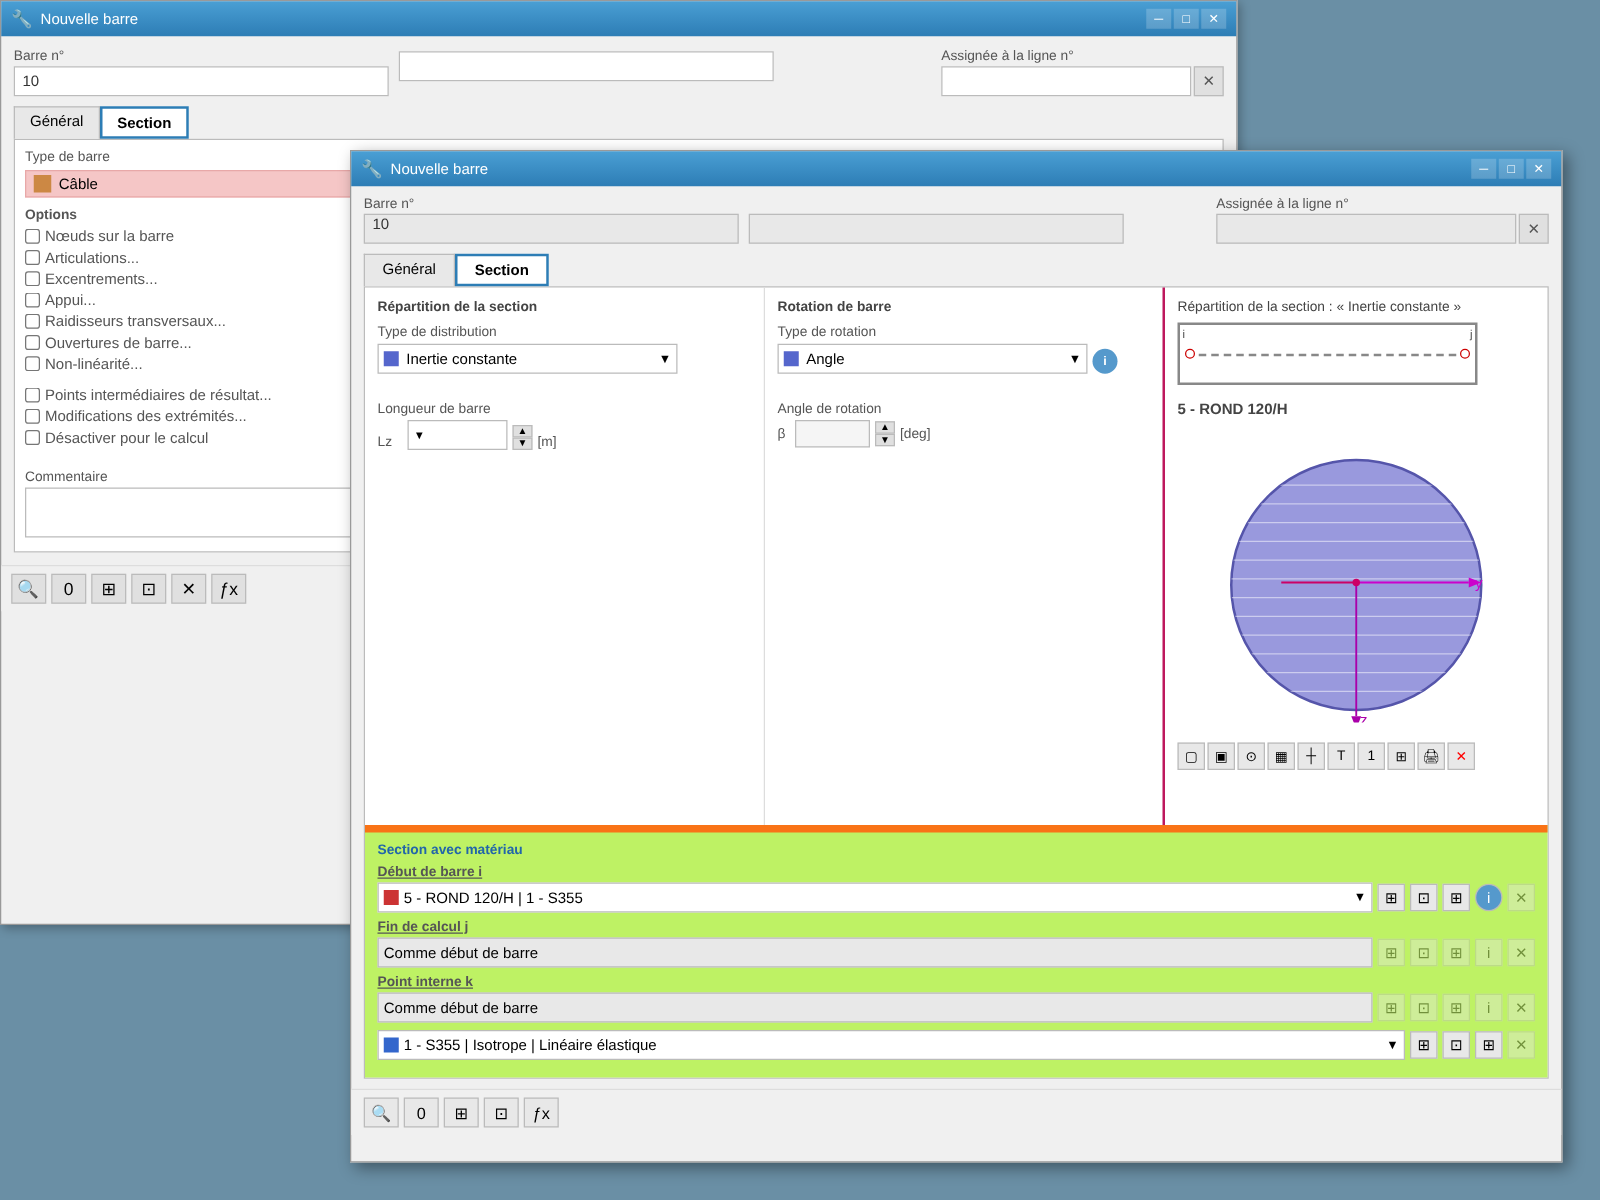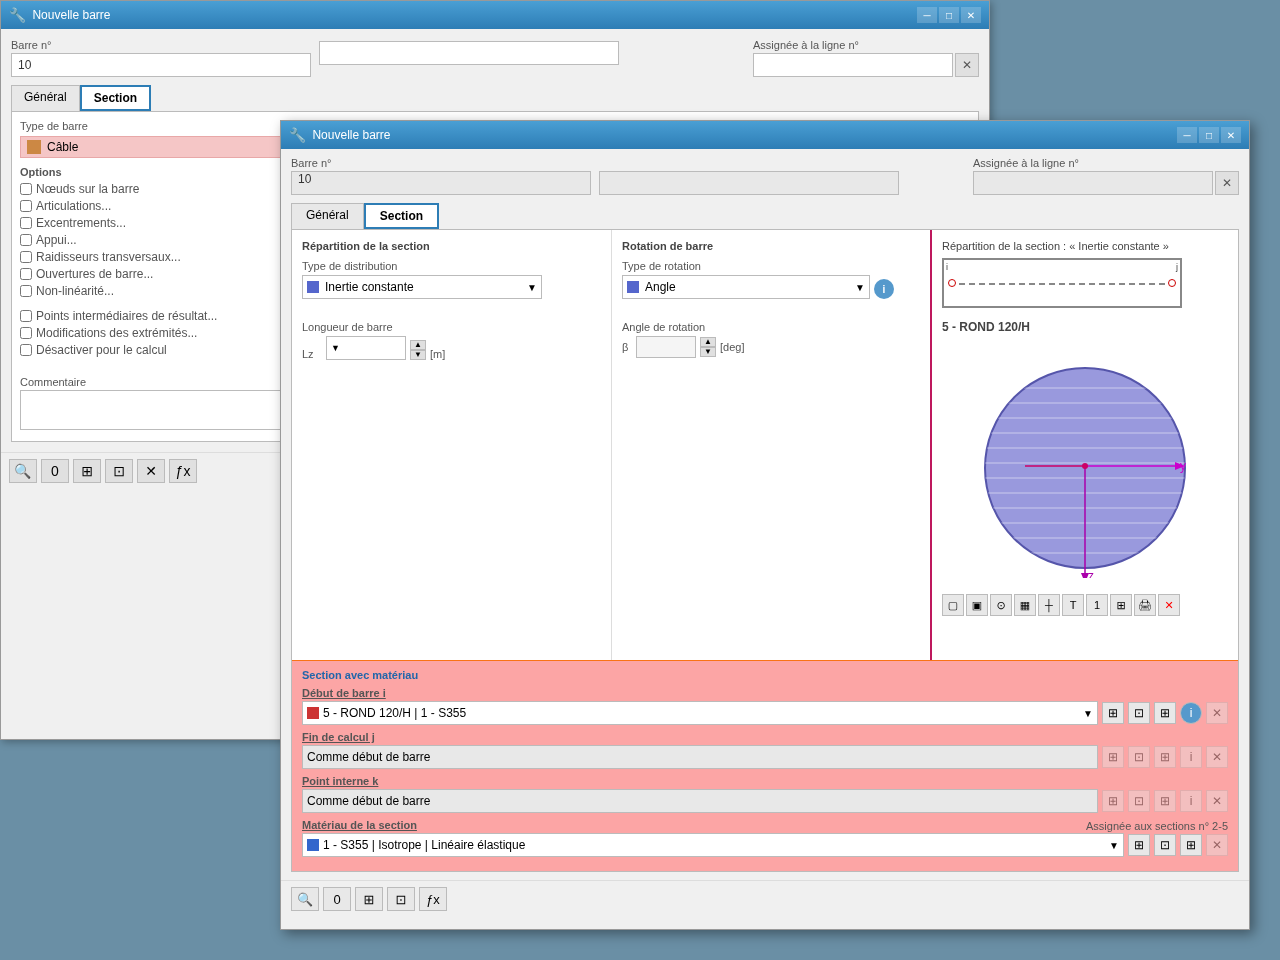--- a/index.html
+++ b/index.html
@@ -113,21 +113,21 @@
     .angle-input { border: 1px solid #bbb; background: #f5f5f5; height: 22px; padding: 0 4px; font-size: 11px; width: 60px; }
 
     .repartition-text { font-size: 11px; color: #444; }
 
     .section-label { font-size: 12px; font-weight: bold; color: #444; margin: 8px 0 4px 0; }
 
     
     .circle-container { display: flex; justify-content: center; align-items: center; margin-top: 10px; position: relative; height: 250px; }
 
     
-    .section-materiau { padding: 8px 10px; border-top: 1px solid #f97316; background: #fca5a5; }
+    .section-materiau { padding: 8px 10px; border-top: 6px solid #f97316; background: #bef264; }
     .section-materiau-title { font-size: 11px; font-weight: bold; color: #2266aa; margin-bottom: 6px; }
     .materiau-row { display: flex; align-items: center; gap: 4px; margin-bottom: 6px; }
     .materiau-label { font-size: 11px; color: #555; margin-bottom: 2px; font-weight: bold; text-decoration: underline; }
     .materiau-select { flex: 1; border: 1px solid #bbb; background: white; height: 24px; padding: 0 4px; font-size: 11px; display: flex; align-items: center; gap: 4px; }
     .mat-color-red { width: 12px; height: 12px; background: #cc3333; flex-shrink: 0; }
     .mat-color-blue { width: 12px; height: 12px; background: #3366cc; flex-shrink: 0; }
     .icon-btn { width: 22px; height: 22px; background: #e8e8e8; border: 1px solid #bbb; cursor: pointer; display: flex; align-items: center; justify-content: center; font-size: 12px; flex-shrink: 0; }
     .icon-btn.disabled { opacity: 0.4; }
 
     .assigned-text { font-size: 11px; color: #555; text-align: right; }
@@ -431,24 +431,20 @@
             </div>
             <button class="icon-btn disabled">⊞</button>
             <button class="icon-btn disabled">⊡</button>
             <button class="icon-btn disabled">⊞</button>
             <button class="icon-btn disabled">i</button>
             <button class="icon-btn disabled">✕</button>
           </div>
         </div>
 
         <div>
-          <div style="display:flex;justify-content:space-between;align-items:center;">
-            <div class="materiau-label">Matériau de la section</div>
-            <div class="assigned-text">Assignée aux sections n° 2-5</div>
-          </div>
           <div class="materiau-row">
             <div class="materiau-select" style="flex:1;">
               <div class="mat-color-blue"></div>
               <span>1 - S355 | Isotrope | Linéaire élastique</span>
               <span style="margin-left:auto;font-size:10px;">▼</span>
             </div>
             <button class="icon-btn">⊞</button>
             <button class="icon-btn">⊡</button>
             <button class="icon-btn">⊞</button>
             <button class="icon-btn disabled">✕</button>

